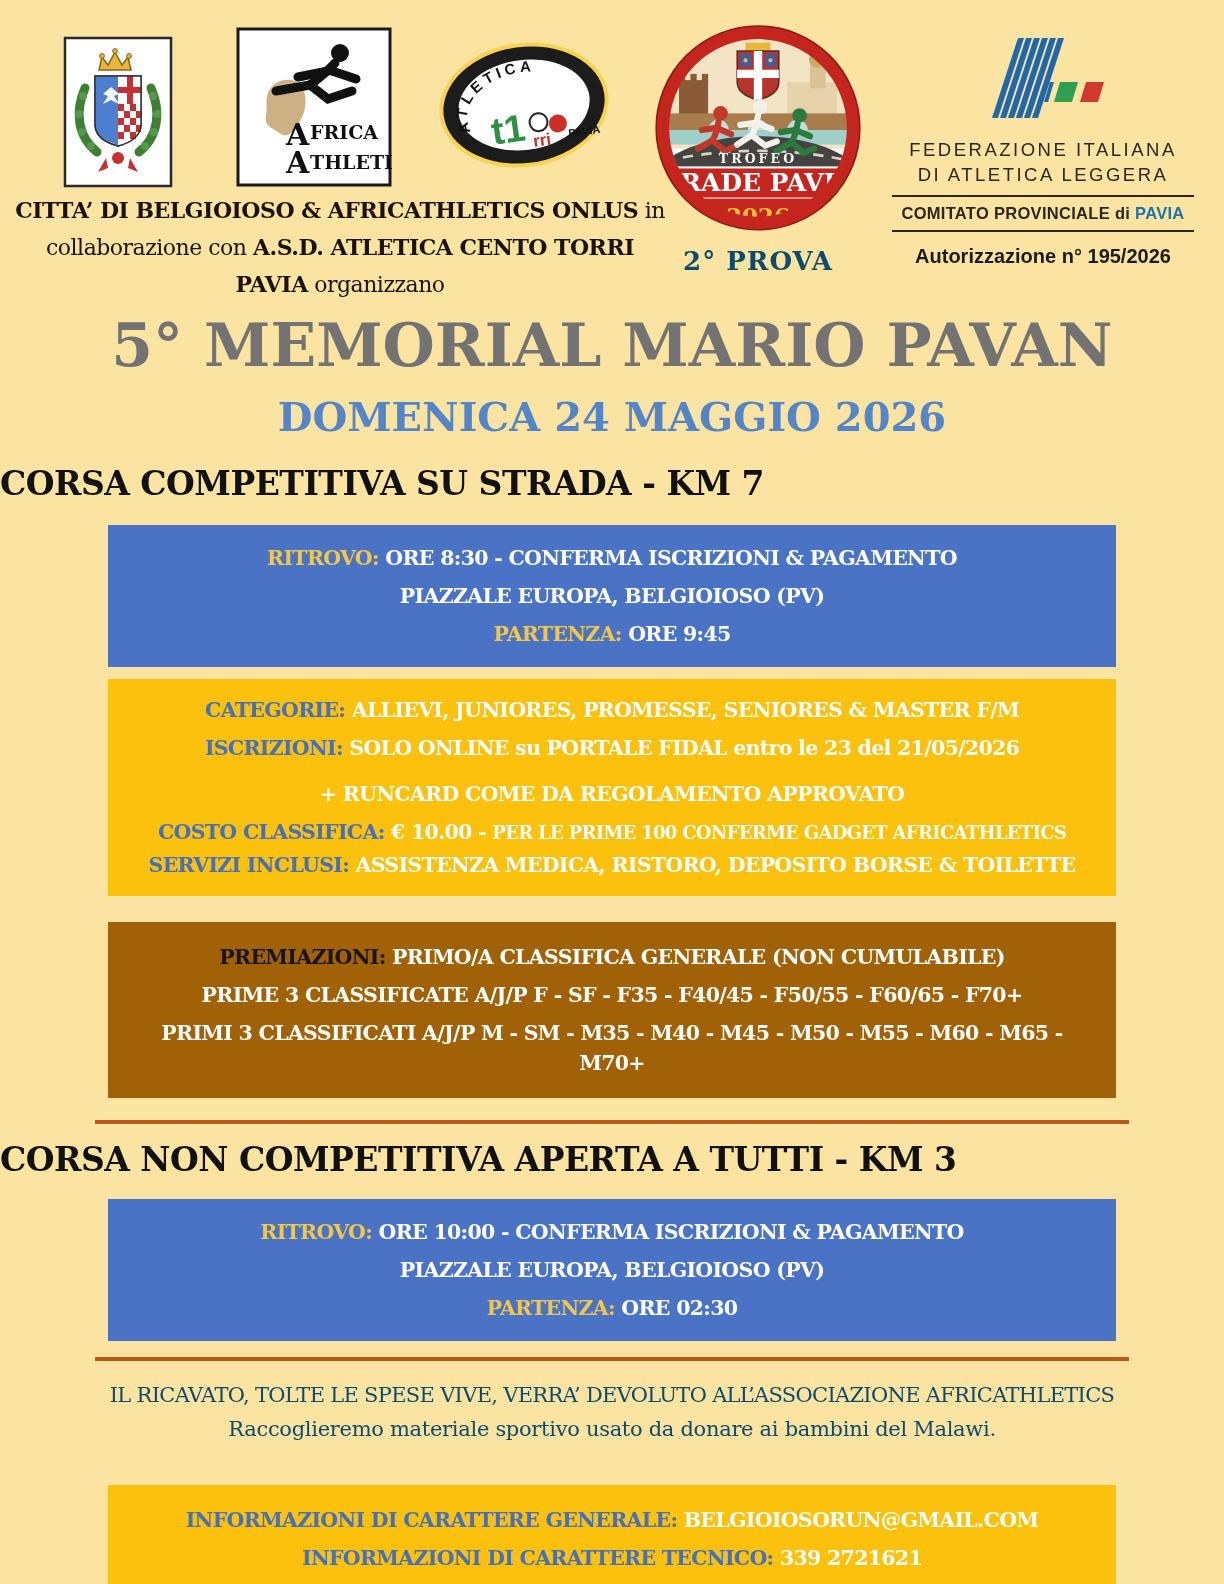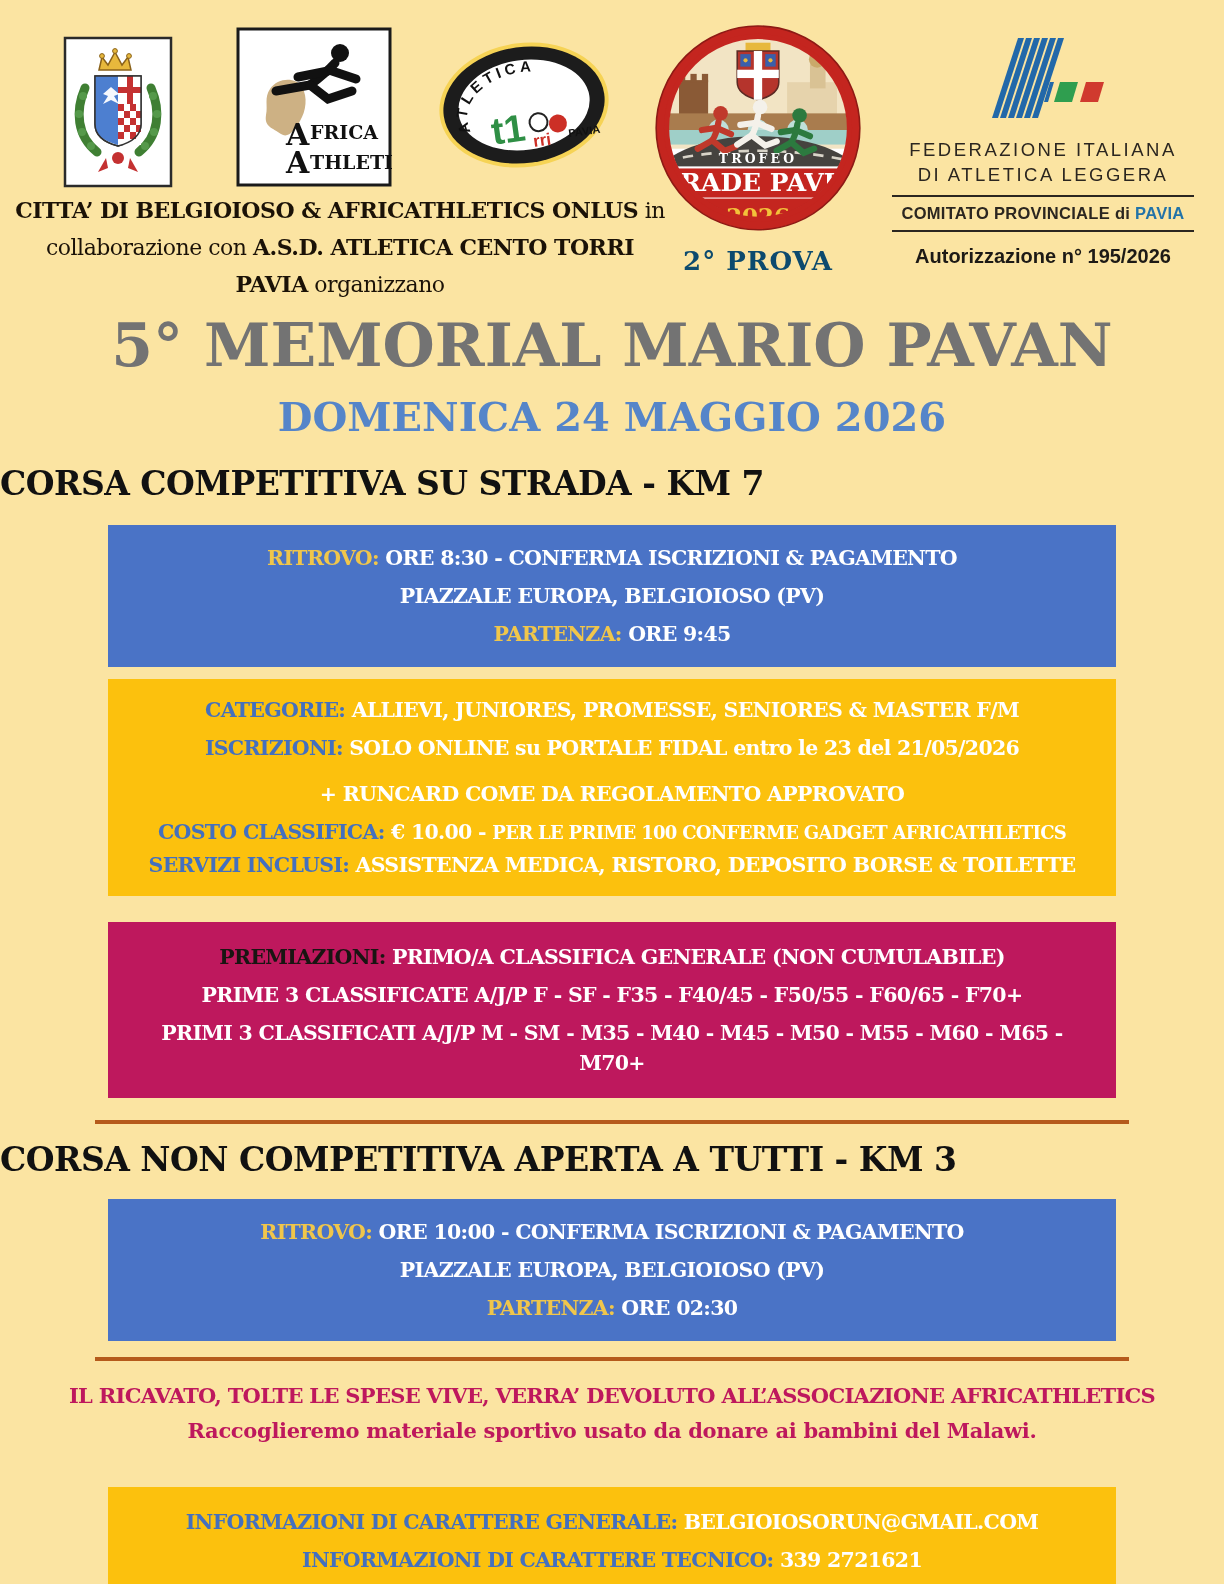--- a/index.html
+++ b/index.html
@@ -49,29 +49,29 @@
   .race-heading.second { margin-top:16px; }
   .box {
     width:1008px; margin:0 auto; text-align:center; font-weight:bold;
     font-size:20.5px; line-height:30px;
   }
   .box .line { margin:8px 0; letter-spacing:-0.7px; white-space:nowrap; }
   .box-blue { background:#4a73c6; color:#fff; padding:10px 24px; margin-top:22px; }
   .box-blue .lbl { color:#f0c64b; }
   .box-gold { background:#fcc10d; color:#fff; padding:8px 24px; margin-top:12px; }
   .box-gold .lbl { color:#4470be; }
-  .box-orange { background:#be185d; color:#fff; padding:12px 24px; margin-top:26px; }
+  .box-orange { background:#a16207; color:#fff; padding:12px 24px; margin-top:26px; }
   .box-orange .lbl { color:#191512; }
   .box .small { font-size:18px; }
   .divider {
     width:1034px; margin:22px auto 0; border:0;
     border-top:4px solid #b55a1b; height:0;
   }
   .divider.second { margin-top:16px; }
-  .charity { margin-top:22px; text-align:center; color:#be185d; font-weight:bold; }
+  .charity { margin-top:22px; text-align:center; color:#0c4a6e; font-weight:normal; }
   .charity .l1 { font-size:21px; letter-spacing:-0.7px; white-space:nowrap; }
   .charity .l2 { font-size:21px; margin-top:10px; letter-spacing:-0.3px; white-space:nowrap; }
   .box-gold.contacts { margin-top:44px; padding:12px 24px; }
 </style>
 </head>
 <body>
 
 <svg class="abs" style="left:63px; top:36px;" width="110" height="152" viewBox="0 0 110 152">
   <rect x="2" y="2" width="106" height="148" fill="#ffffff" stroke="#2a2a2a" stroke-width="2.5"></rect>
 

